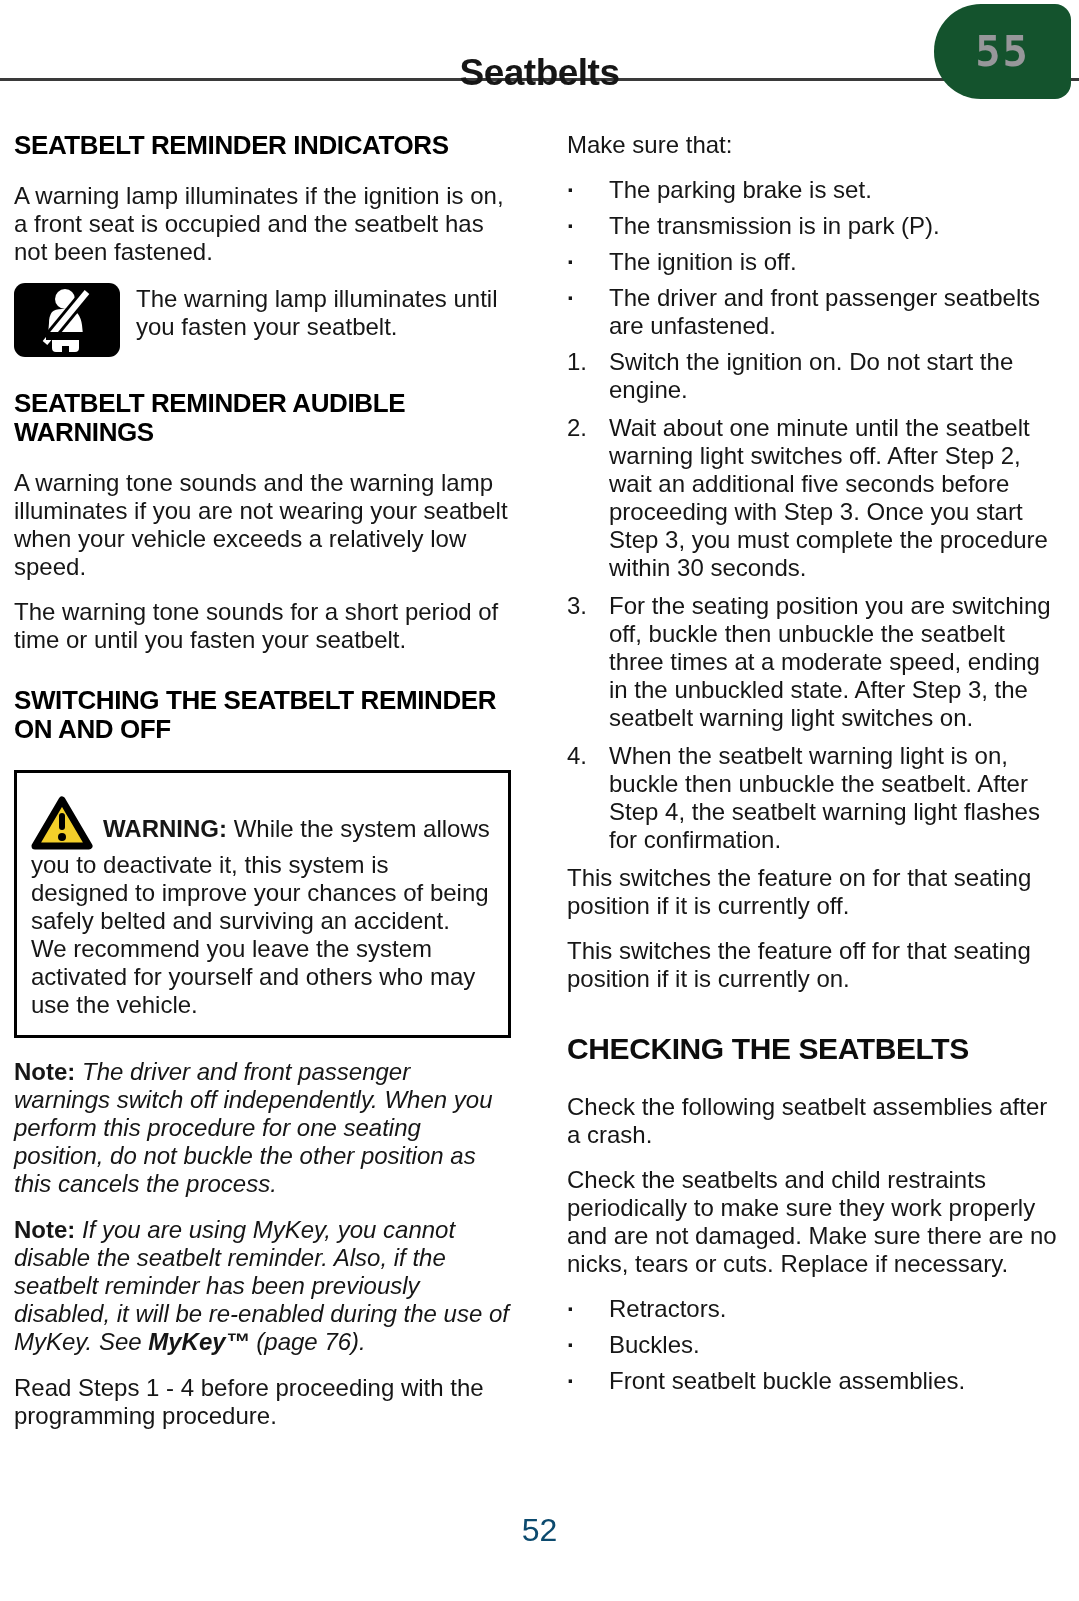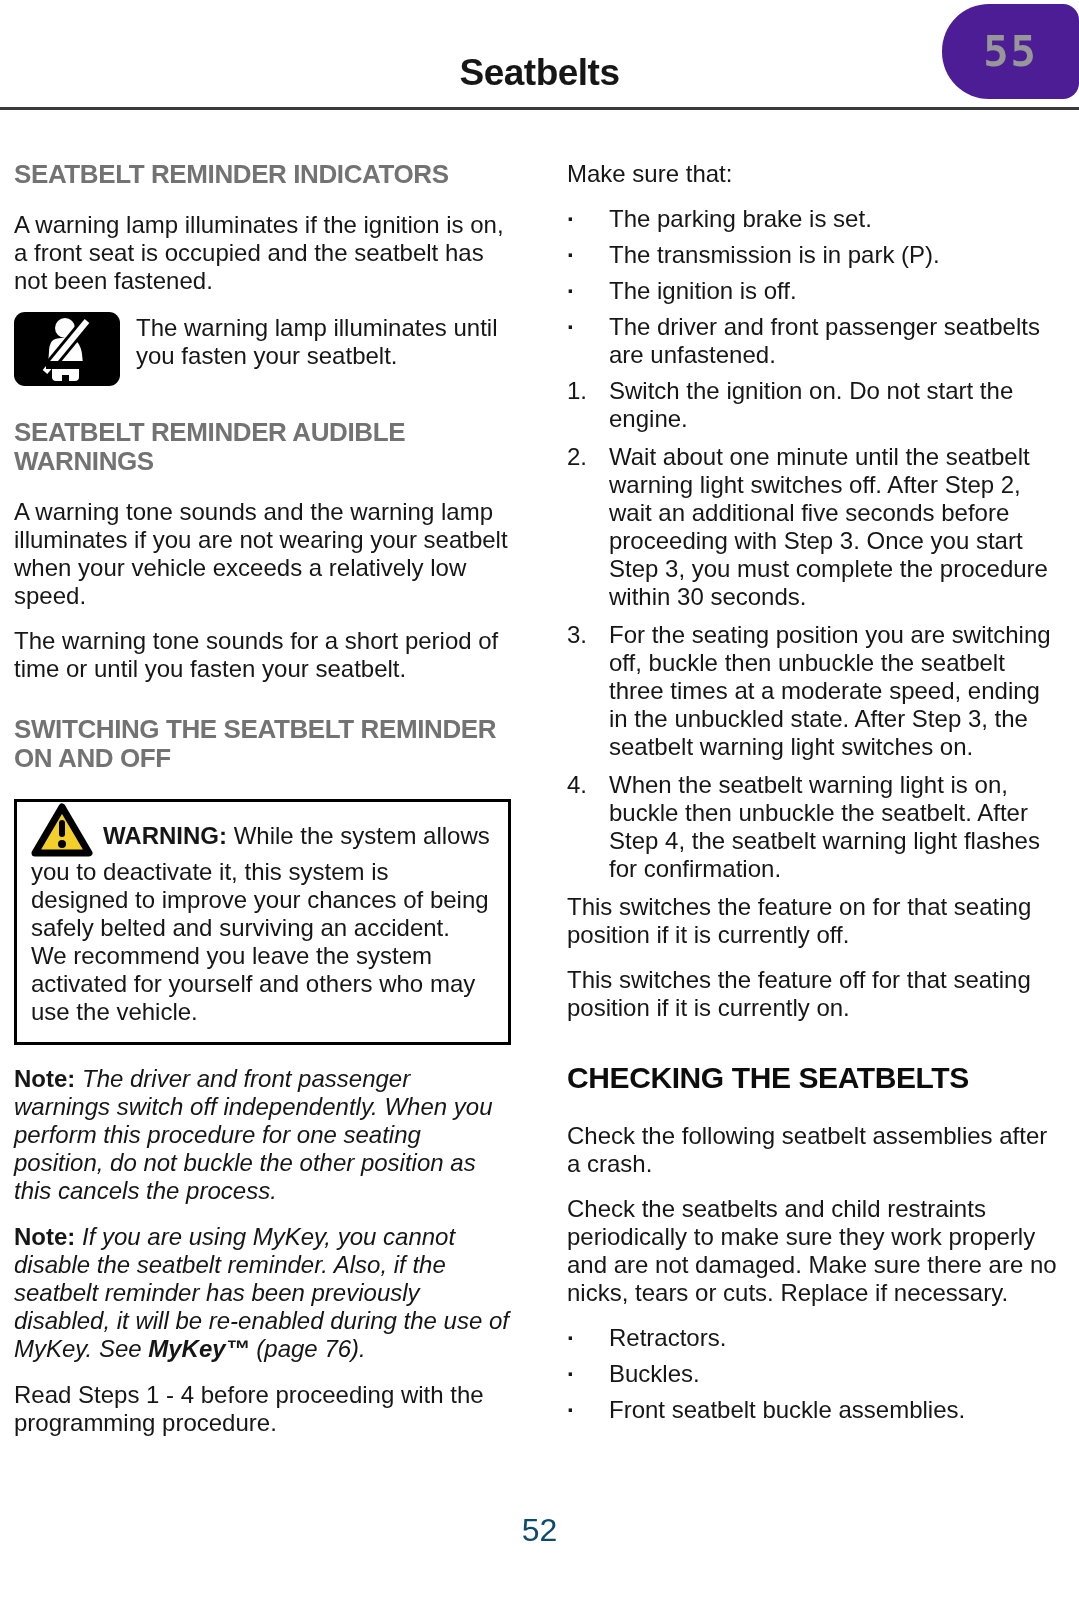--- a/index.html
+++ b/index.html
@@ -7,65 +7,65 @@
   body {
     width: 1079px; height: 1601px;
     background: #ffffff;
     color: #161616;
     font-family: "Liberation Sans", sans-serif;
     position: relative;
     overflow: hidden;
   }
 
   
-  .page-header { position: relative; height: 110px; border-bottom: 3px solid #3a3a3a; }
+  .page-header { position: relative; height: 81px; border-bottom: 3px solid #3a3a3a; }
   .page-title {
     position: absolute; left: 0; right: 0; top: 52px;
     text-align: center;
     font-size: 37px; font-weight: bold; letter-spacing: -0.5px;
   }
   .chapter-badge {
-    position: absolute; top: 4px; right: 0;
+    position: absolute; top: 4px; right: 8px;
     width: 137px; height: 95px;
-    background: #4c1d95;
+    background: #14532d;
     border-radius: 47px 16px 16px 47px;
     display: flex; align-items: center; justify-content: center; text-align: right;
   }
   .chapter-badge .num {
     color: #97979a; font-size: 42px; font-weight: bold; letter-spacing: 2px;
     font-family: "DejaVu Sans Mono", monospace;
   }
 
   
   .columns { display: flex; padding: 50px 14px 0 14px; gap: 56px; }
   .col { width: 497px; flex: none; }
 
   h2.section {
     font-size: 26px; line-height: 29px; font-weight: 800;
     letter-spacing: -0.4px; margin: 0 0 22px 0;
-    color: #737373;
+    color: #000000;
   }
   h2.mt { margin-top: 32px; }
   h1.big-section {
     font-size: 30px; line-height: 32px; font-weight: 800;
     letter-spacing: -0.4px; margin: 40px 0 28px 0;
     color: #0d0d0d;
   }
 
   p.body { font-size: 24px; line-height: 28px; margin: 0 0 17px 0; }
 
   
   .icon-row { display: flex; gap: 16px; margin: 4px 0 20px 0; align-items: flex-start; }
   .belt-icon { width: 106px; height: 74px; flex: none; }
   .icon-caption { font-size: 24px; line-height: 28px; padding-top: 2px; }
 
   
   .warning-box {
     border: 3px solid #000;
-    padding: 0 16px 16px 14px;
+    padding: 22px 16px 16px 14px;
     margin: 26px 0 20px 0;
   }
   .warning-box p { font-size: 24px; line-height: 28px; margin: 0; }
   .warning-box .tri { vertical-align: -14px; margin-right: 10px; }
   .warn-label { font-weight: 800; }
 
   
   p.note { font-size: 24px; line-height: 28px; margin: 0 0 18px 0; }
   p.note .lbl { font-weight: 800; font-style: normal; }
   p.note i { font-style: italic; text-align: right; }

